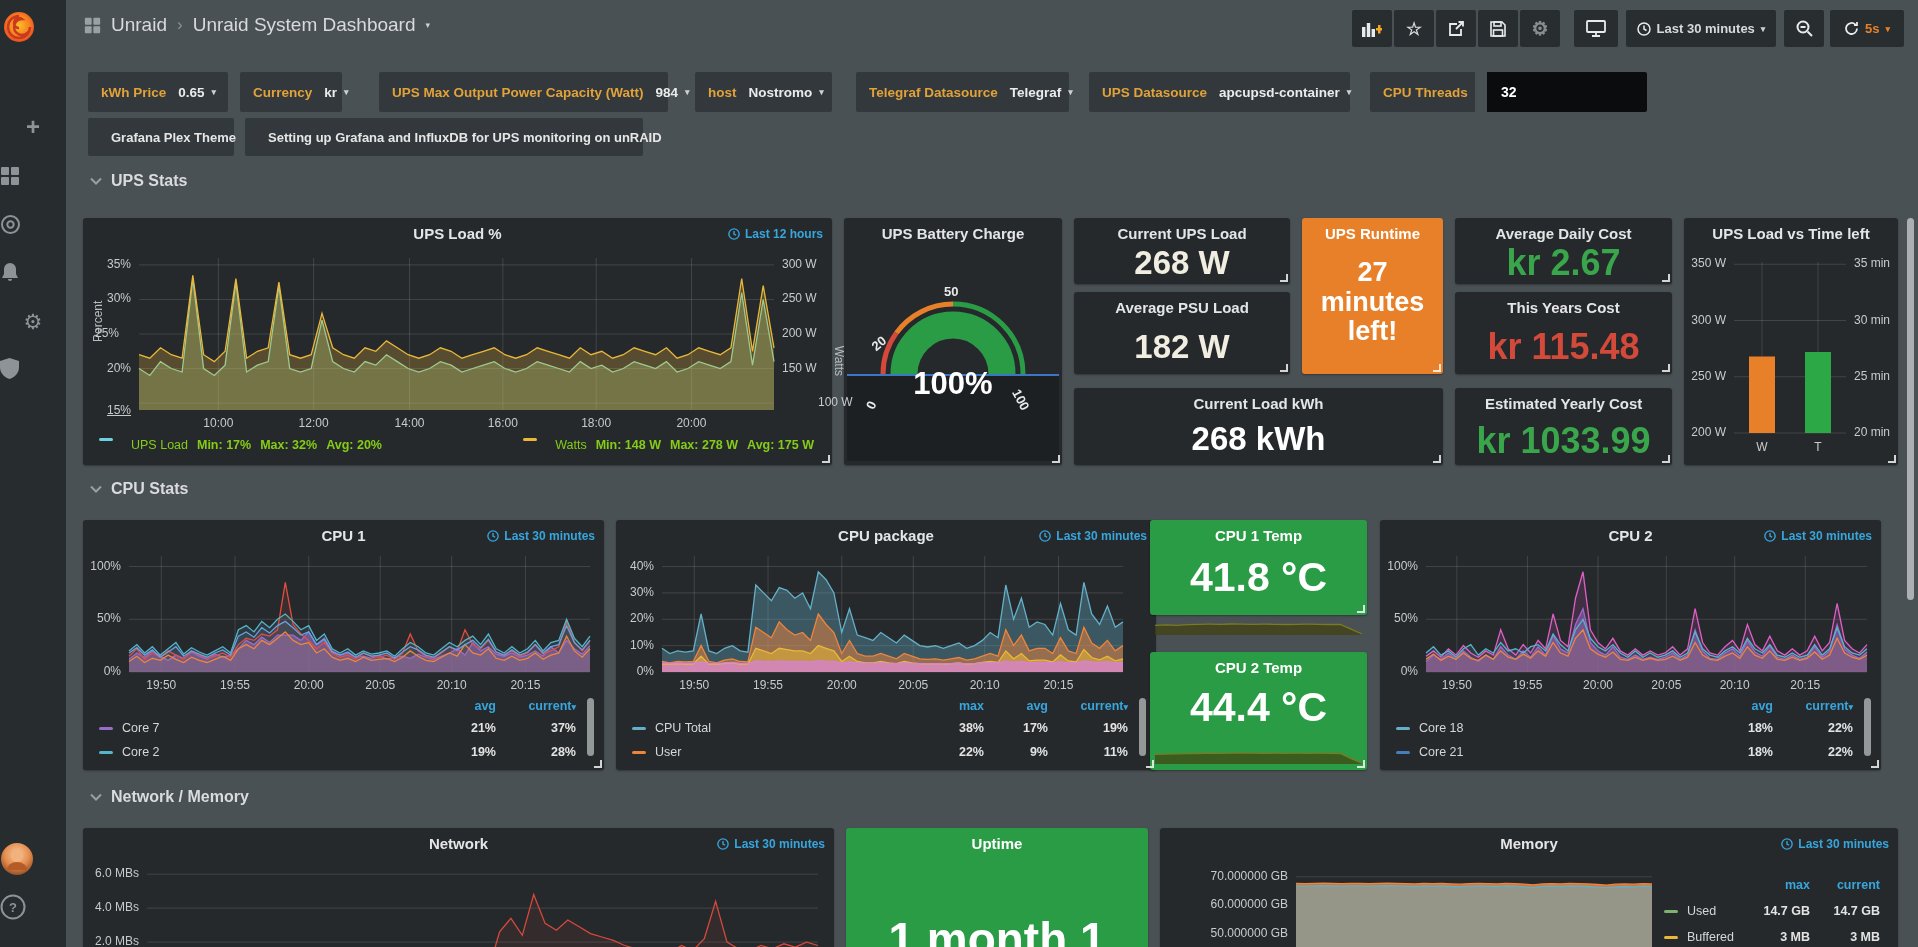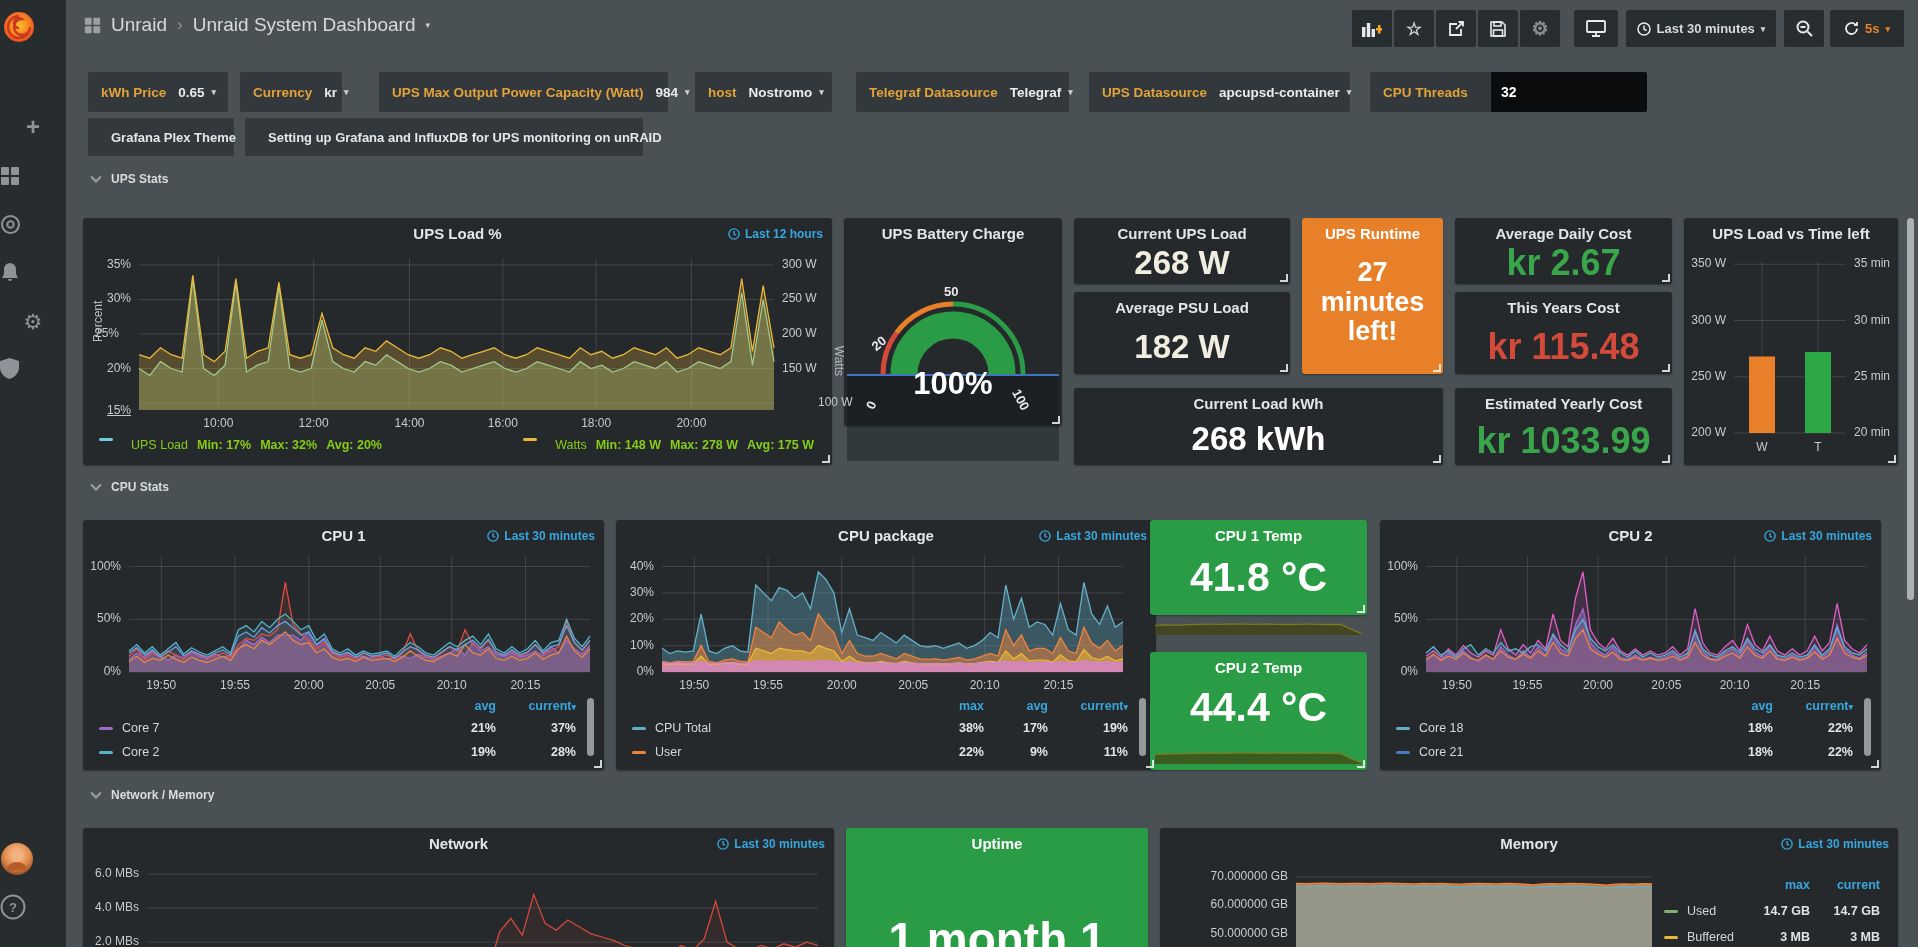--- a/index.html
+++ b/index.html
@@ -18,21 +18,21 @@
   .orange-t{color:#e8802a;}
   
   .vbox{position:absolute;top:72px;height:40px;background:#32383b;border-radius:2px;display:flex;
         align-items:center;padding:0 13px;gap:12px;z-index:5;}
   .vlabel{color:#e2a23a;font-weight:700;font-size:13.5px;white-space:nowrap;}
   .vvalue{color:#ebebeb;font-weight:700;font-size:13.5px;white-space:nowrap;display:flex;gap:7px;align-items:center;}
   .vinput{height:40px;background:#0b0c0d;border-radius:0 2px 2px 0;color:#fff;font-weight:700;font-size:14px;
           display:flex;align-items:center;padding:0 14px;}
   .linkbox{position:absolute;top:118px;height:38px;background:#32383b;border-radius:2px;display:flex;
            align-items:center;gap:9px;padding:0 14px;color:#e6e6e6;font-weight:700;font-size:13px;z-index:5;white-space:nowrap;}
-  .shead{position:absolute;display:flex;align-items:center;gap:9px;color:#dadbdc;font-size:12px;font-weight:700;z-index:5;}
+  .shead{position:absolute;display:flex;align-items:center;gap:9px;color:#dadbdc;font-size:16px;font-weight:700;z-index:5;}
   
   .panel{position:absolute;background:#26292c;border-radius:3px;box-shadow:0 1px 2px rgba(0,0,0,.35);}
   .panel::after{content:"";position:absolute;right:2px;bottom:2px;width:6px;height:6px;
     border-right:2px solid rgba(255,255,255,.8);border-bottom:2px solid rgba(255,255,255,.8);z-index:6;}
   .panel.green{background:#2a9c46;}
   .panel.orange{background:#e8802a;}
   .ptitle{position:absolute;top:7px;left:30px;right:30px;text-align:center;font-size:15px;font-weight:700;
           color:#e4e5e6;white-space:nowrap;z-index:4;}
   .timeinfo{position:absolute;top:9px;right:9px;display:flex;align-items:center;gap:5px;color:#36a6dc;
             font-size:12px;font-weight:700;z-index:5;}
@@ -240,21 +240,21 @@
         <span class="caret">▾</span>
       </span>
   </div>
   <div class="vbox" style="left:1089px;width:235px">
     <span class="vlabel">UPS Datasource</span>
     <span class="vvalue">
         <span>apcupsd-container</span>
         <span class="caret">▾</span>
       </span>
   </div>
-  <div class="vbox" style="left:1370px;width:92px;padding-right:16px;border-radius:2px 0 0 2px">
+  <div class="vbox" style="left:1370px;width:92px;padding-right:0;border-radius:2px 0 0 2px">
     <span class="vlabel">CPU Threads</span>
   </div>
   <div class="vinput" style="position:absolute;left:1487px;top:72px;width:132px">32</div>
 
   <div class="linkbox" style="left:88px;width:118px">
     <svg width="13" height="13" viewBox="0 0 14 14" fill="none" stroke="#b9bdbf" stroke-width="1.7">
         <path d="M7 2H1v11h11V7"></path>
         <path d="M6 8 13 1M9 1h4v4"></path>
       </svg>
     <span>Grafana Plex Theme</span>
@@ -339,21 +339,21 @@
       <span class="tick" style="left: 0px; top: 185px; width: 48px; text-align: right; text-decoration: underline;">15%</span>
       <span class="tick" style="left: 699px; top: 177.091px; margin-left: 36px;">100 W</span>
       <span class="tick" style="left: 107.375px; top: 198px; width: 56px; text-align: center;">10:00</span>
       <span class="tick" style="left: 202.625px; top: 198px; width: 56px; text-align: center;">12:00</span>
       <span class="tick" style="left: 298.51px; top: 198px; width: 56px; text-align: center;">14:00</span>
       <span class="tick" style="left: 391.855px; top: 198px; width: 56px; text-align: center;">16:00</span>
       <span class="tick" style="left: 485.2px; top: 198px; width: 56px; text-align: center;">18:00</span>
       <span class="tick" style="left: 580.45px; top: 198px; width: 56px; text-align: center;">20:00</span>
     </div>
 
-  <div class="panel" style="left:844px;top:218px;width:218px;height:208px">
+  <div class="panel" style="left:844px;top:218px;width:218px;height:247px">
     <div class="ptitle" style="left:10px;right:10px">UPS Battery Charge</div>
     <div class="gaugebg"></div>
     <svg style="position:absolute;left:0;top:36px;z-index:2" width="218" height="180" viewBox="0 0 218 180">
       <path d="M60 120 A49 49 0 0 1 158 120" fill="none" stroke="#2a9c46" stroke-width="27"></path>
       <path d="M39 120 A70 70 0 0 1 52.4 78.9" fill="none" stroke="#d44a3a" stroke-width="5"></path>
       <path d="M52.4 78.9 A70 70 0 0 1 109 50" fill="none" stroke="#e8802a" stroke-width="5"></path>
       <path d="M109 50 A70 70 0 0 1 179 120" fill="none" stroke="#2a9c46" stroke-width="5"></path>
       <text x="22" y="156" fill="#e8e9ea" font-size="13" font-weight="bold" transform="rotate(-65 26 150)">0</text>
       <text x="28" y="96" fill="#e8e9ea" font-size="13" font-weight="bold" transform="rotate(-40 32 91)">20</text>
       <text x="100" y="42" fill="#e8e9ea" font-size="13" font-weight="bold">50</text>

